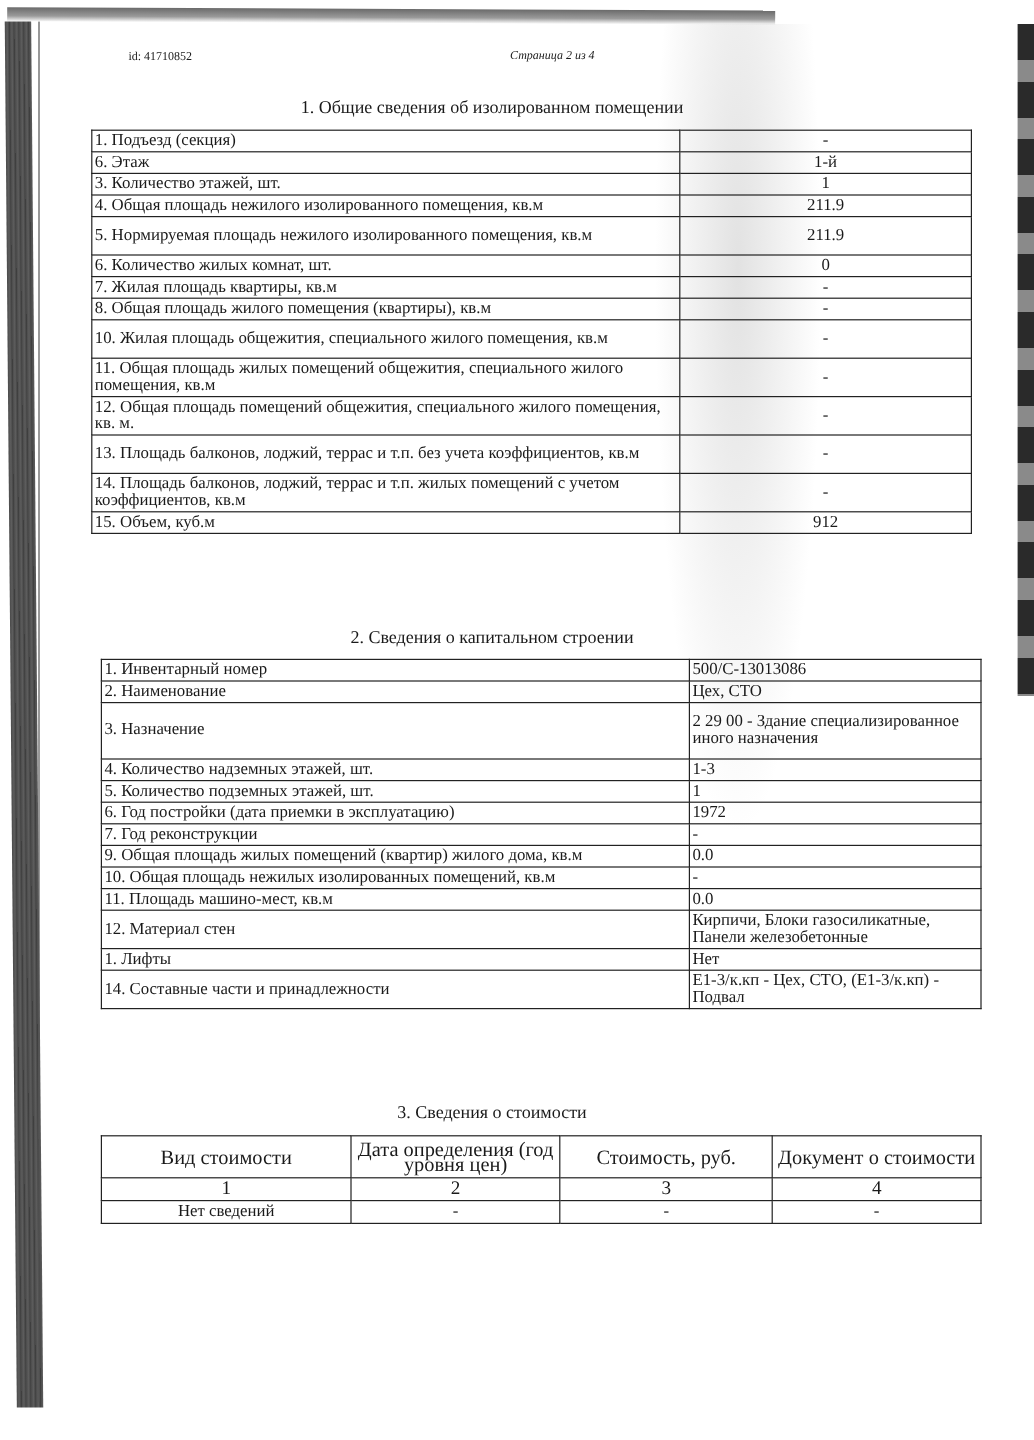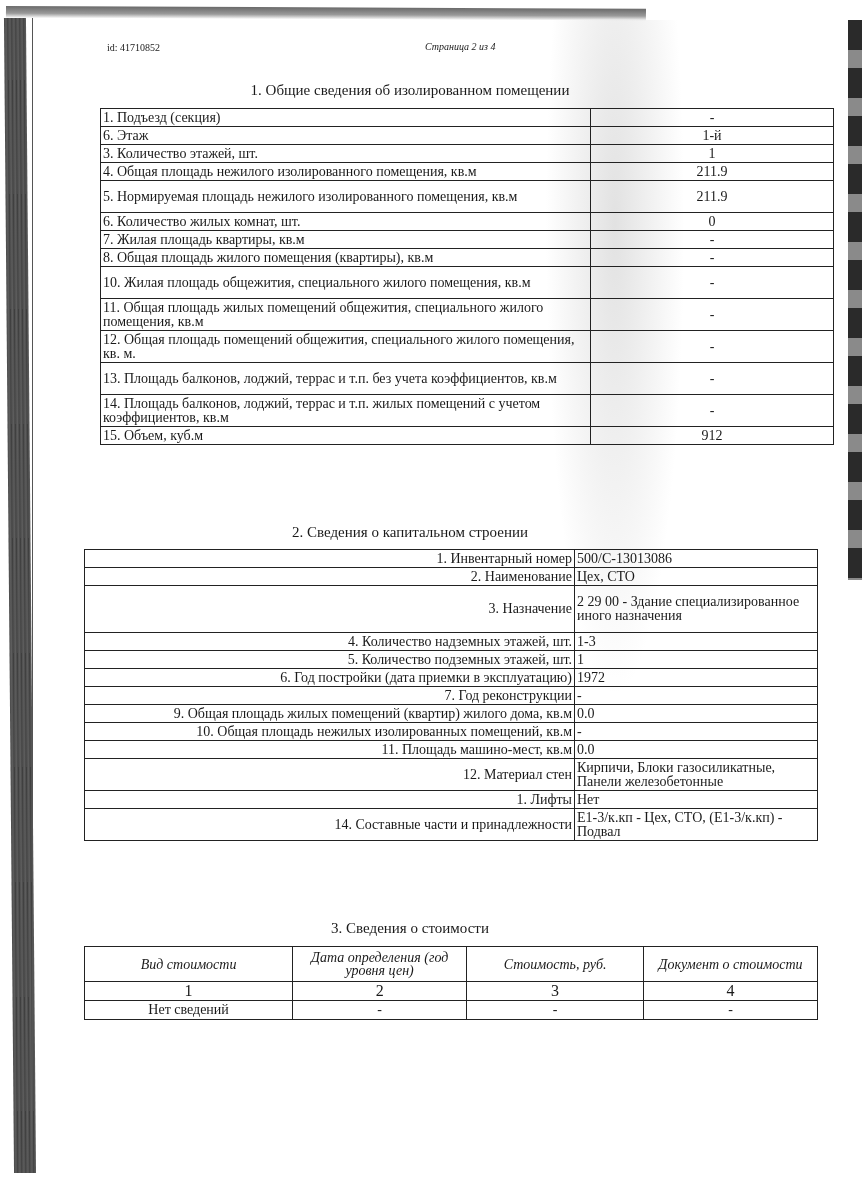--- a/index.html
+++ b/index.html
@@ -49,36 +49,36 @@
   .section-title.t3 { top: 920px; left: 80px; width: 660px; }
 
   table {
     position: absolute; border-collapse: collapse;
     font-size: 14px; line-height: 14px;
   }
   td, th {
     border: 1px solid #222; padding: 1px 2px; vertical-align: middle;
     font-weight: normal;
   }
-  .tbl1 { left: 100px; top: 108px; width: 734px; }
+  .tbl1 { left: 76px; top: 108px; width: 734px; }
   .tbl1 td.label { width: 485px; text-align: left; }
   .tbl1 td.value { text-align: center; }
   .tbl1 tr.single td { height: 15px; }
   .tbl1 tr.double td { height: 29px; }
 
   .tbl2 { left: 84px; top: 549px; width: 734px; }
-  .tbl2 td.label { width: 485px; text-align: right; }
+  .tbl2 td.label { width: 485px; text-align: left; }
   .tbl2 td.value { text-align: left; }
   .tbl2 tr.single td { height: 15px; }
   .tbl2 tr.double td { height: 29px; }
   .tbl2 tr.triple td { height: 44px; }
 
   .tbl3 { left: 84px; top: 946px; width: 734px; }
   .tbl3 th, .tbl3 td { text-align: center; }
-  .tbl3 th { height: 32px; font-size: 14px; line-height: 13px; font-style: italic; }
+  .tbl3 th { height: 32px; font-size: 17px; line-height: 13px; }
   .tbl3 td { height: 16px; }
   .tbl3 .c1 { width: 206px; }
   .tbl3 .c2 { width: 171px; }
   .tbl3 .c3 { width: 174px; }
   .tbl3 .c4 { width: 171px; }
   .tbl3 td.num { font-size: 16px; }
 </style>
 </head>
 <body>
 

